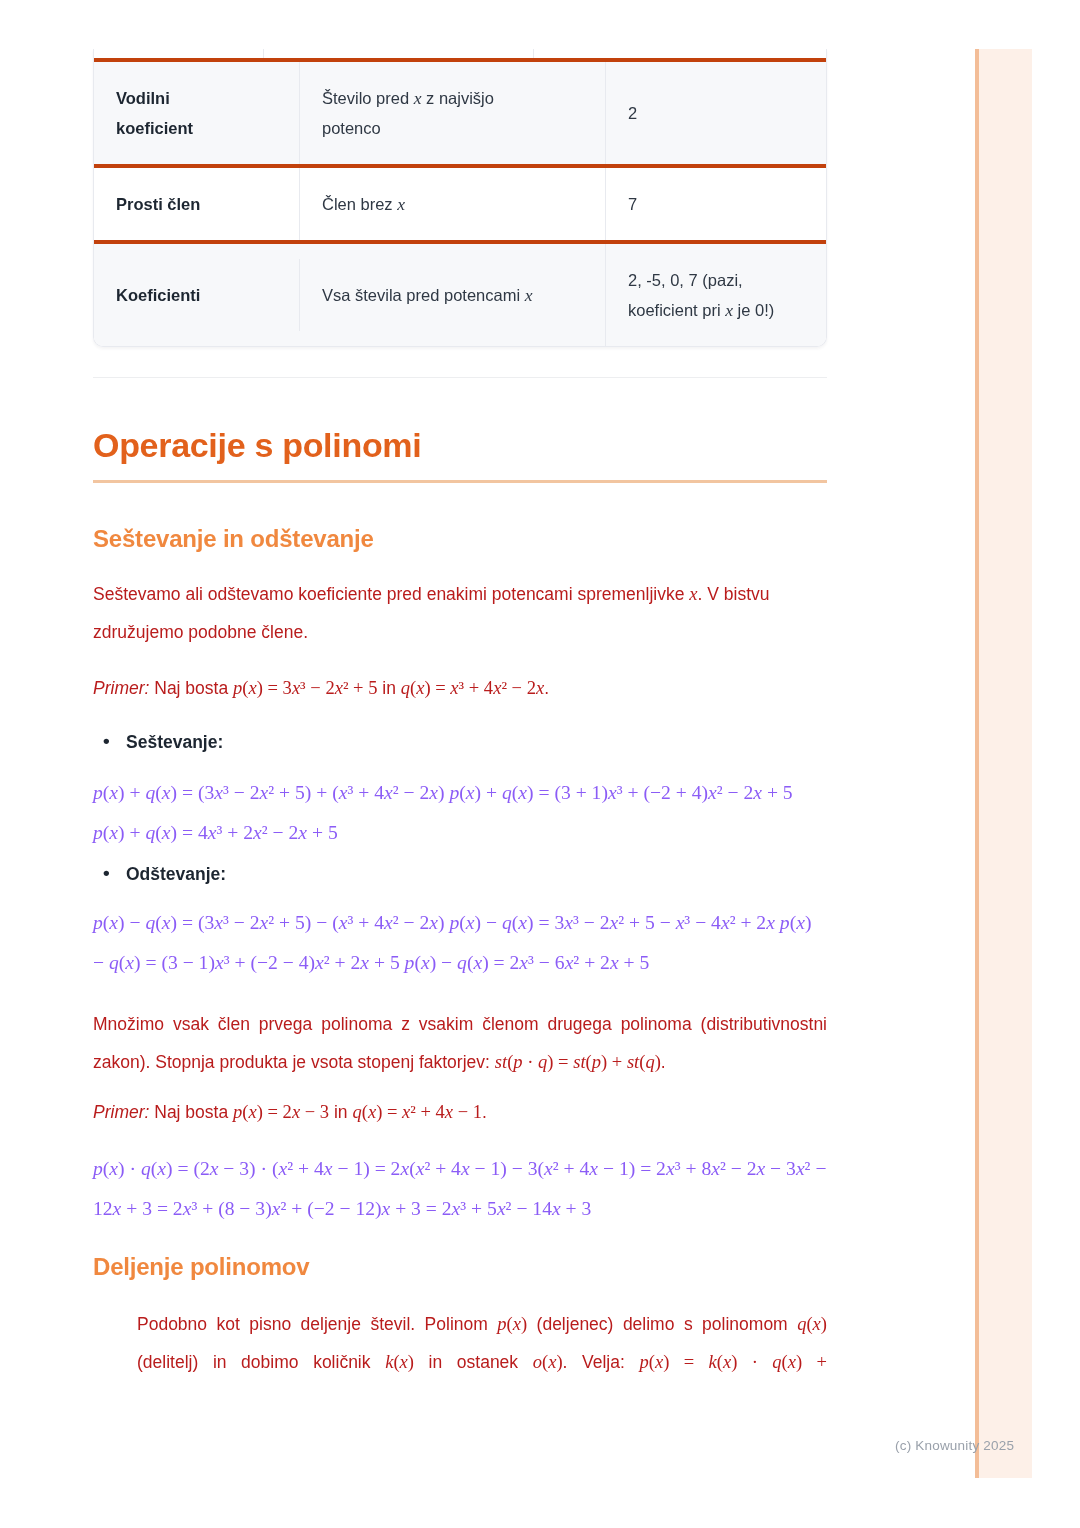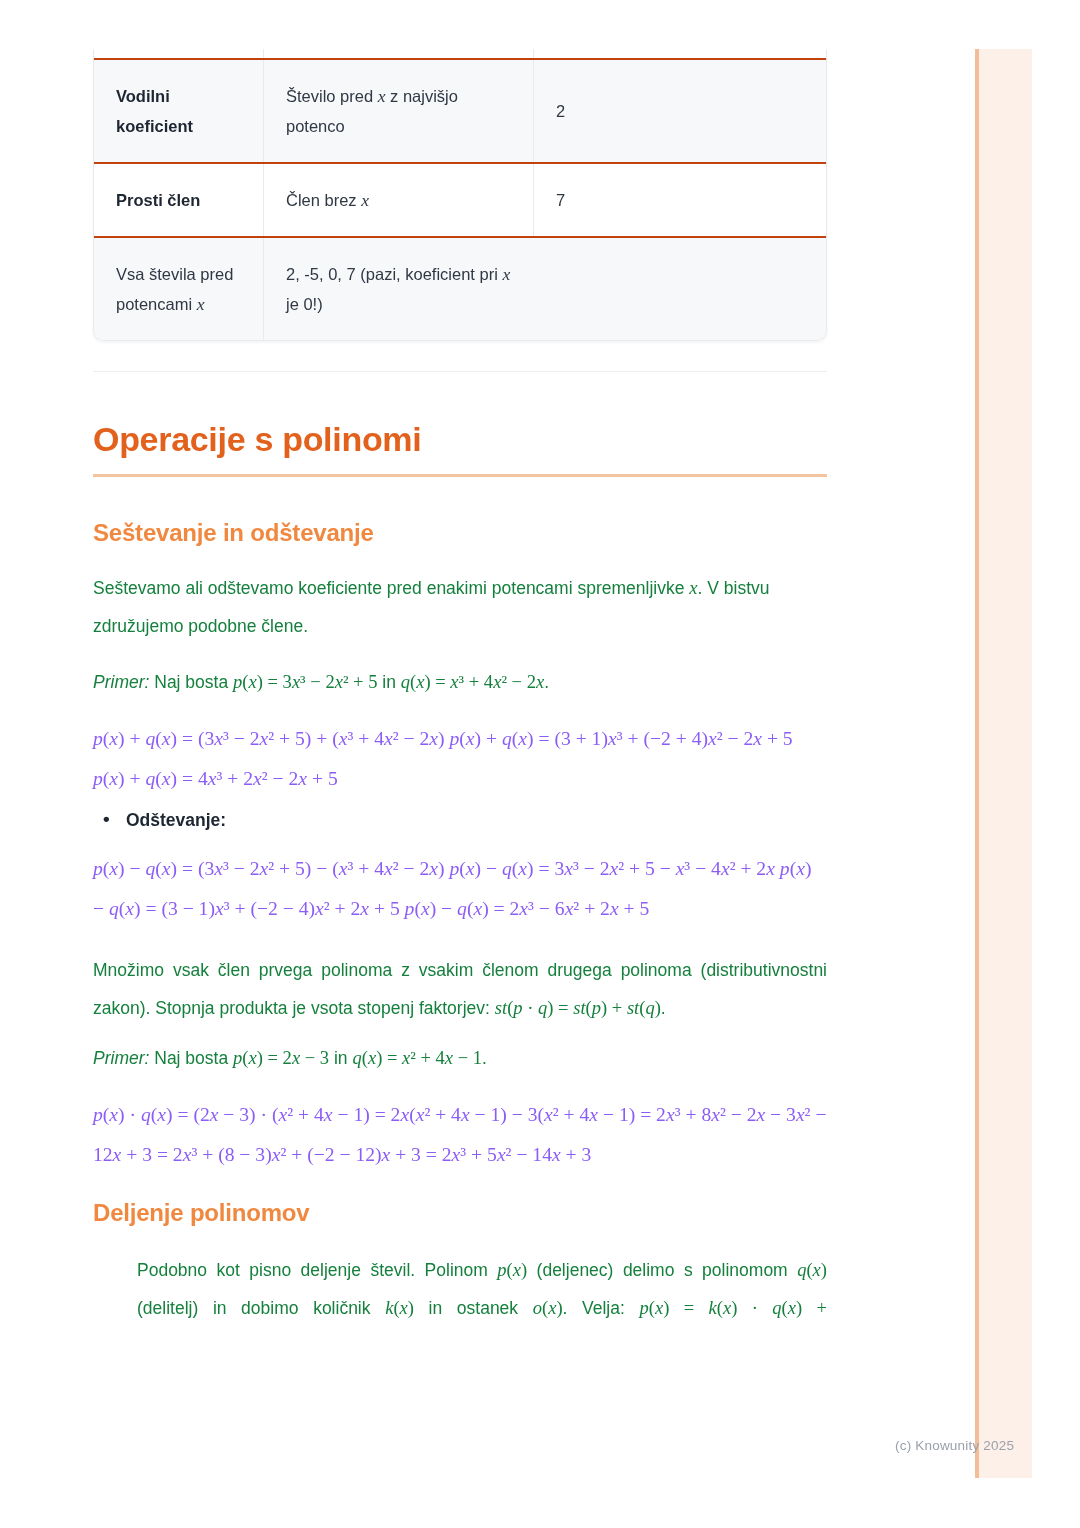--- a/index.html
+++ b/index.html
@@ -24,21 +24,21 @@
   .content{position:absolute;left:93px;top:0;width:734px;z-index:2;}
 
   
   .dtable{
     margin-top:49px;
     border:1px solid #e8eaef;border-top:none;
     border-radius:0 0 10px 10px;overflow:hidden;
     box-shadow:0 2px 3px rgba(30,40,60,.05);
   }
   .trow{display:grid;grid-template-columns:169px 270px 1fr;}
-  .trow + .trow{border-top:2px solid #c2410c;}
+  .trow + .trow{border-top:4px solid #c2410c;gap:36px;}
   .trow.shade{background:#f7f8fa;}
   .trow.sliver .tcell{height:9px;padding:0;}
   .tcell{
     padding:21px 22px;display:flex;align-items:center;flex-wrap:wrap;
     font-size:16.5px;line-height:30px;color:#2f3844;
   }
   .tcell + .tcell{border-left:1px solid #e8eaef;}
   .tcell.lbl{font-weight:700;color:#1d2631;}
   .tcell > span{display:inline;}
   .tcell.desc, .tcell.val{display:block;align-content:center;}
@@ -51,21 +51,21 @@
     color:var(--accent-dark,#e2611c);letter-spacing:-.3px;
   }
   .h1-rule{height:3px;background:var(--accent-rule,#f2c5a0);margin-top:16px;}
   h2{
     font-size:24px;line-height:28px;font-weight:700;
     color:var(--accent-light,#f0883f);letter-spacing:-.2px;
   }
   .h2-a{margin-top:42px;}
   .h2-b{margin-top:32px;}
   .h2-c{margin-top:24px;}
-  p.body{margin-top:22px;font-size:17.5px;line-height:38px;color:#15803d;}
+  p.body{margin-top:22px;font-size:17.5px;line-height:38px;color:#b91c1c;}
   p.primer{margin-top:18px;}
   p.primer2{margin-top:12px;}
   p.just{text-align:justify;}
   p.cut{text-align:justify;text-align-last:justify;margin-top:24px;margin-left:44px;}
   .bullet{
     margin-top:22px;position:relative;padding-left:33px;
     font-size:17.5px;line-height:26px;font-weight:700;color:#1d2631;
   }
   .bullet.tight{margin-top:8px;}
   .bullet::before{
@@ -108,34 +108,36 @@
         <div class="tcell lbl">Vodilni koeficient</div>
         <div class="tcell desc"><span class="seg-t">Število pred </span><span class="seg-m"><i>x</i></span><span class="seg-t"> z najvišjo potenco</span></div>
         <div class="tcell val"><span class="seg-t">2</span></div>
       </div>
       <div class="trow">
         <div class="tcell lbl">Prosti člen</div>
         <div class="tcell desc"><span class="seg-t">Člen brez </span><span class="seg-m"><i>x</i></span></div>
         <div class="tcell val"><span class="seg-t">7</span></div>
       </div>
       <div class="trow shade">
+        <div class="tcell lbl">Koeficienti</div>
         <div class="tcell desc"><span class="seg-t">Vsa števila pred potencami </span><span class="seg-m"><i>x</i></span></div>
         <div class="tcell val"><span class="seg-t">2, -5, 0, 7 (pazi, koeficient pri </span><span class="seg-m"><i>x</i></span><span class="seg-t"> je 0!)</span></div>
       </div>
     </div>
 
     <div class="divider"></div>
 
     <h1>Operacije s polinomi</h1>
     <div class="h1-rule"></div>
 
     <h2 class="h2-a">Seštevanje in odštevanje</h2>
     <p class="body"><span class="seg-t">Seštevamo ali odštevamo koeficiente pred enakimi potencami spremenljivke </span><span class="seg-m"><i>x</i></span><span class="seg-t">. V bistvu združujemo podobne člene.</span></p>
     <p class="body primer"><span class="seg-i">Primer:</span><span class="seg-t"> Naj bosta </span><span class="seg-m"><i>p</i>(<i>x</i>) = 3<i>x</i>³ − 2<i>x</i>² + 5</span><span class="seg-t"> in </span><span class="seg-m"><i>q</i>(<i>x</i>) = <i>x</i>³ + 4<i>x</i>² − 2<i>x</i></span><span class="seg-t">.</span></p>
 
+    <div class="bullet">Seštevanje:</div>
     <div class="formula"><span class="seg-m"><i>p</i>(<i>x</i>) + <i>q</i>(<i>x</i>) = (3<i>x</i>³ − 2<i>x</i>² + 5) + (<i>x</i>³ + 4<i>x</i>² − 2<i>x</i>) <i>p</i>(<i>x</i>) + <i>q</i>(<i>x</i>) = (3 + 1)<i>x</i>³ + (−2 + 4)<i>x</i>² − 2<i>x</i> + 5 <i>p</i>(<i>x</i>) + <i>q</i>(<i>x</i>) = 4<i>x</i>³ + 2<i>x</i>² − 2<i>x</i> + 5</span></div>
 
     <div class="bullet tight">Odštevanje:</div>
     <div class="formula formula2"><span class="seg-m"><i>p</i>(<i>x</i>) − <i>q</i>(<i>x</i>) = (3<i>x</i>³ − 2<i>x</i>² + 5) − (<i>x</i>³ + 4<i>x</i>² − 2<i>x</i>) <i>p</i>(<i>x</i>) − <i>q</i>(<i>x</i>) = 3<i>x</i>³ − 2<i>x</i>² + 5 − <i>x</i>³ − 4<i>x</i>² + 2<i>x</i> <i>p</i>(<i>x</i>) − <i>q</i>(<i>x</i>) = (3 − 1)<i>x</i>³ + (−2 − 4)<i>x</i>² + 2<i>x</i> + 5 <i>p</i>(<i>x</i>) − <i>q</i>(<i>x</i>) = 2<i>x</i>³ − 6<i>x</i>² + 2<i>x</i> + 5</span></div>
 
     <p class="body just"><span class="seg-t">Množimo vsak člen prvega polinoma z vsakim členom drugega polinoma (distributivnostni zakon). Stopnja produkta je vsota stopenj faktorjev: </span><span class="seg-m"><i>st</i>(<i>p</i> · <i>q</i>) = <i>st</i>(<i>p</i>) + <i>st</i>(<i>q</i>)</span><span class="seg-t">.</span></p>
     <p class="body primer primer2"><span class="seg-i">Primer:</span><span class="seg-t"> Naj bosta </span><span class="seg-m"><i>p</i>(<i>x</i>) = 2<i>x</i> − 3</span><span class="seg-t"> in </span><span class="seg-m"><i>q</i>(<i>x</i>) = <i>x</i>² + 4<i>x</i> − 1</span><span class="seg-t">.</span></p>
     <div class="formula"><span class="seg-m"><i>p</i>(<i>x</i>) · <i>q</i>(<i>x</i>) = (2<i>x</i> − 3) · (<i>x</i>² + 4<i>x</i> − 1) = 2<i>x</i>(<i>x</i>² + 4<i>x</i> − 1) − 3(<i>x</i>² + 4<i>x</i> − 1) = 2<i>x</i>³ + 8<i>x</i>² − 2<i>x</i> − 3<i>x</i>² − 12<i>x</i> + 3 = 2<i>x</i>³ + (8 − 3)<i>x</i>² + (−2 − 12)<i>x</i> + 3 = 2<i>x</i>³ + 5<i>x</i>² − 14<i>x</i> + 3</span></div>
 
     <h2 class="h2-c">Deljenje polinomov</h2>

